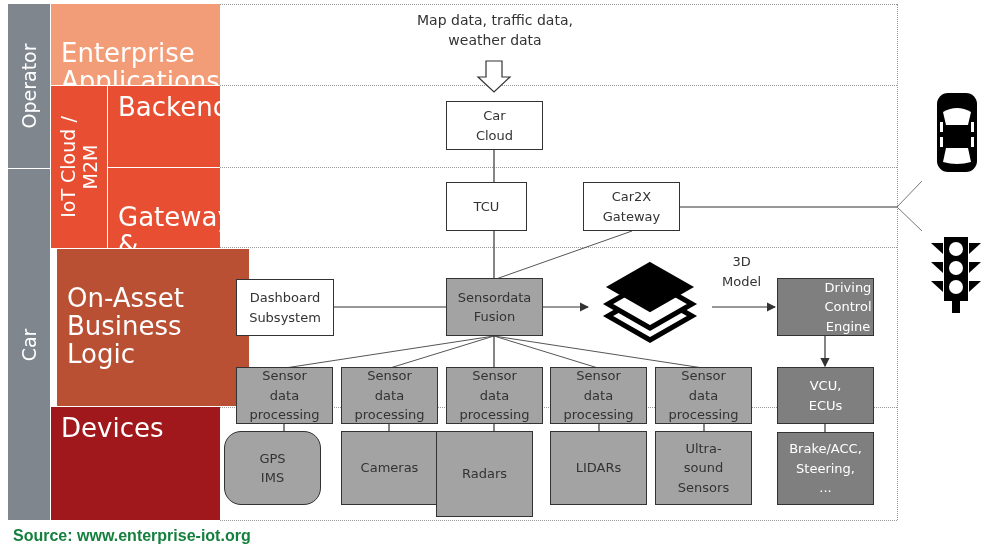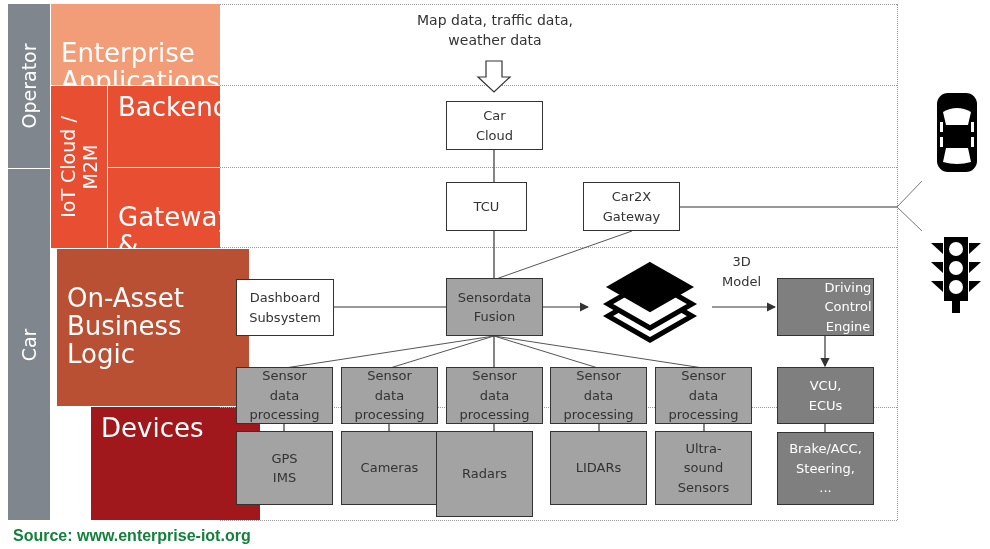--- a/index.html
+++ b/index.html
@@ -42,21 +42,21 @@
   <span>Backend</span>
 </div>
 <div class="abs layer" style="left:108px;top:168px;width:112px;height:80px;background:#e84e31;white-space:pre-line;">
   <span>Gateway
 &amp; Agent</span>
 </div>
 <div class="abs layer" style="left:57px;top:249px;width:192px;height:157px;background:#b94f33;white-space:pre-line;">
   <span>On-Asset
 Business Logic</span>
 </div>
-<div class="abs layer" style="left:51px;top:407px;width:169px;height:113px;background:#a0181b;margin-left:40px;">
+<div class="abs layer" style="left:51px;top:407px;width:169px;height:113px;background:#a0181b;">
   <span>Devices</span>
 </div>
 
 <div class="abs hline" style="left:220px;top:4px;width:677px;"></div>
 <div class="abs hline" style="left:220px;top:85px;width:677px;"></div>
 <div class="abs hline" style="left:220px;top:167px;width:677px;"></div>
 <div class="abs hline" style="left:220px;top:247px;width:677px;"></div>
 <div class="abs hline" style="left:220px;top:407px;width:677px;"></div>
 <div class="abs hline" style="left:220px;top:520px;width:677px;"></div>
 <div class="abs" style="left:897px;top:4px;width:0;height:516px;border-left:1px dotted #999;"></div>
@@ -147,21 +147,21 @@
 <div class="abs box lgrey" style="left:446px;top:367px;width:97px;height:57px;">Sensor
 data
 processing</div>
 <div class="abs box lgrey" style="left:550px;top:367px;width:97px;height:57px;">Sensor
 data
 processing</div>
 <div class="abs box lgrey" style="left:655px;top:367px;width:97px;height:57px;">Sensor
 data
 processing</div>
 
-<div class="abs box lgrey" style="left:236px;top:431px;width:97px;height:74px;">GPS
+<div class="abs box lgrey" style="left:224px;top:431px;width:97px;height:74px;border-radius:17px;">GPS
 IMS</div>
 <div class="abs box lgrey" style="left:341px;top:431px;width:97px;height:74px;">Cameras</div>
 <div class="abs box lgrey" style="left:436px;top:431px;width:97px;height:86px;">Radars</div>
 <div class="abs box lgrey" style="left:550px;top:431px;width:97px;height:74px;">LIDARs</div>
 <div class="abs box lgrey" style="left:655px;top:431px;width:97px;height:74px;">Ultra-
 sound
 Sensors</div>
 
 <svg width="990" height="549" style="pointer-events:none;">
   <rect x="937" y="93" width="40" height="79" rx="11" fill="#000"></rect>

